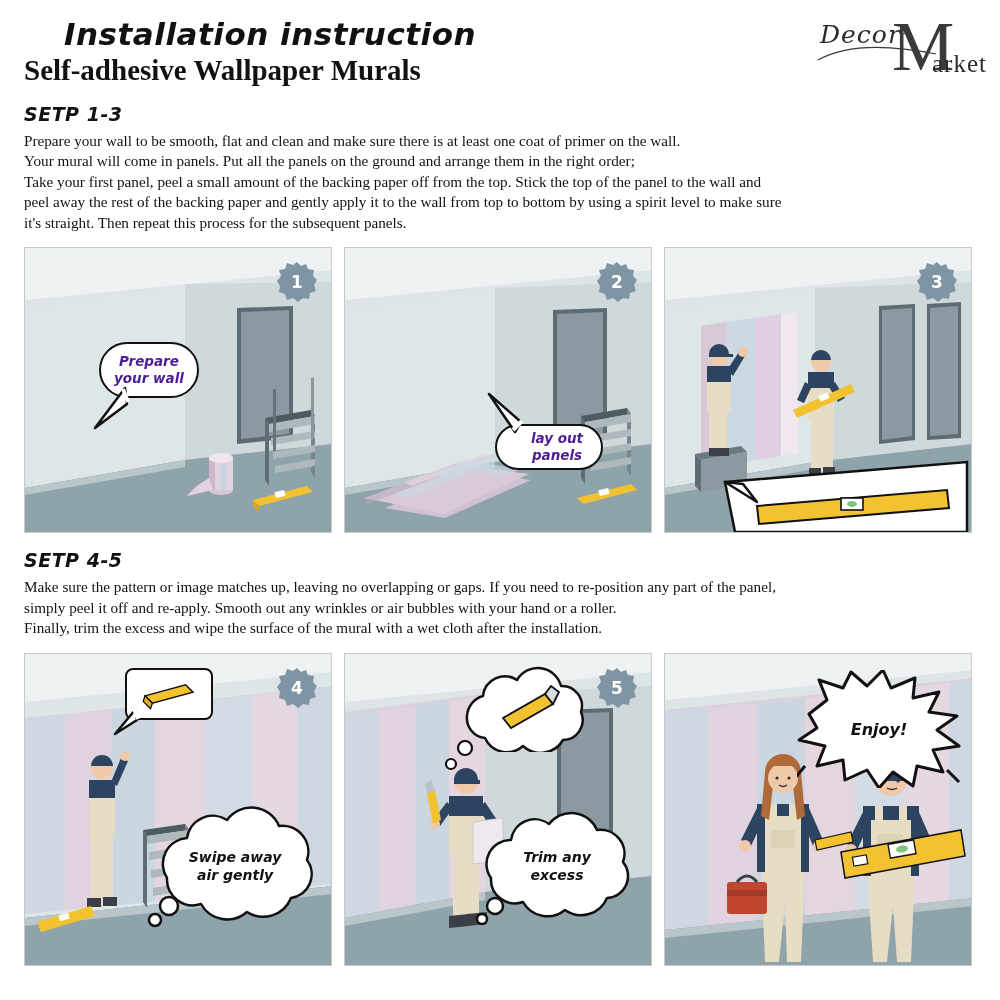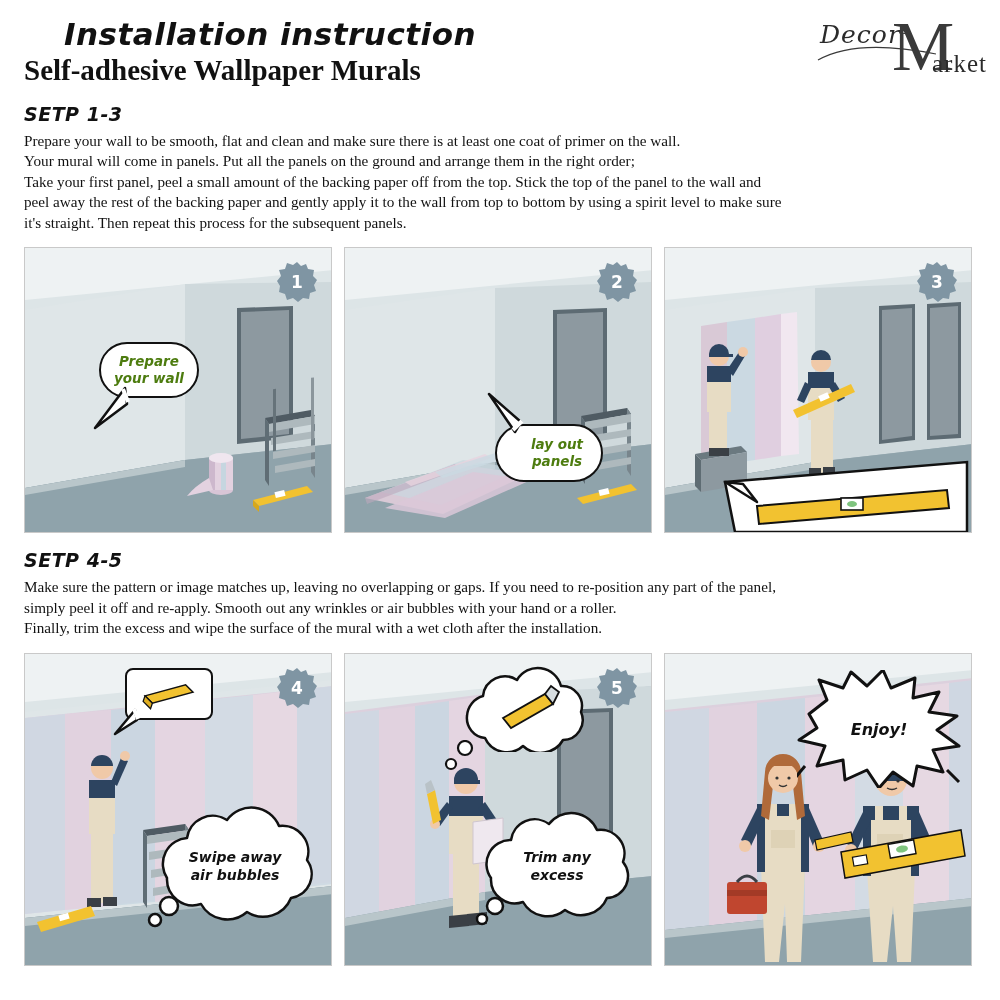--- a/index.html
+++ b/index.html
@@ -74,21 +74,21 @@
   }
   .badge svg { display:block; }
   .badge span {
     position:absolute; inset:0; display:flex; align-items:center; justify-content:center;
     color:#fff; font-family:"DejaVu Sans", sans-serif; font-weight:bold; font-size:17px;
   }
 
   .bubble {
     position:absolute; background:#fff; border:2.5px solid #111; border-radius:40px;
     font-family:"DejaVu Sans", sans-serif; font-weight:bold; font-style:italic;
-    font-size:13.5px; color:#4d7c0f; text-align:center;
+    font-size:13.5px; color:#4c1d95; text-align:center;
     display:flex; align-items:center; justify-content:center; line-height:1.25;
     z-index:30;
   }
   .cloud { position:absolute; z-index:30; }
   .cloud-text {
     position:absolute; z-index:31; font-family:"DejaVu Sans", sans-serif;
     font-weight:bold; font-style:italic; font-size:14px; text-align:center;
     color:#111; line-height:1.3;
   }
 </style>
@@ -220,21 +220,21 @@
         <polygon points="244,202 286,195 286,202 244,209" fill="#aeb9bd"></polygon>
         <polygon points="246,216 286,209 286,216 246,223" fill="#aeb9bd"></polygon>
       </g>
 
       <g>
         <polygon points="232,250 286,236 292,242 238,256" fill="#f2c230"></polygon>
         <rect x="254" y="241" width="10" height="6" fill="#ffffff" transform="rotate(-14 259 244)"></rect>
       </g>
     </svg>
 
-    <div class="bubble" style="left:150px; top:176px; width:108px; height:58px;padding-left:16px;">
+    <div class="bubble" style="left:150px; top:176px; width:108px; height:46px;padding-left:16px;">
       <div>
         <span>lay out</span><br>
         <span>panels</span>
       </div>
     </div>
     <svg style="position:absolute;left:140px;top:140px;width:40px;height:46px;z-index:31" viewBox="0 0 40 46">
       <path d="M30,44 L4,6 L36,34 Z" fill="#fff" stroke="#111" stroke-width="2.5" stroke-linejoin="round"></path>
       <path d="M28,42 L37,33" stroke="#fff" stroke-width="4"></path>
     </svg>
 
@@ -391,21 +391,21 @@
       <path d="M23,1 L27,11" stroke="#fff" stroke-width="4"></path>
     </svg>
 
     <svg class="cloud" style="left:118px;top:148px;width:186px;height:126px" viewBox="0 0 186 126">
       <path d="M44,36 a26,26 0 0 1 40,-18 a30,30 0 0 1 52,6 a26,26 0 0 1 28,34 a24,24 0 0 1 -16,38 a30,30 0 0 1 -44,14 a30,30 0 0 1 -46,-8 a26,26 0 0 1 -34,-26 a26,26 0 0 1 20,-40 Z" fill="#ffffff" stroke="#111" stroke-width="2.5" stroke-linejoin="round"></path>
       <circle cx="26" cy="104" r="9" fill="#fff" stroke="#111" stroke-width="2.5"></circle>
       <circle cx="12" cy="118" r="6" fill="#fff" stroke="#111" stroke-width="2.5"></circle>
     </svg>
     <div class="cloud-text" style="left:128px;top:194px;width:164px">
       <span>Swipe away</span><br>
-      <span>air bubbles</span>
+      <span>air gently</span>
     </div>
 
     <div class="badge">
       <svg viewBox="0 0 40 40" width="40" height="40">
         <polygon fill="#7f95a3" points="20,0 24,4 29,2 31,7 37,8 36,14 40,18 37,23 39,29 33,31 32,37 26,36 21,40 16,36 10,38 8,32 2,30 3,24 0,19 4,14 2,8 8,7 10,1 16,3"></polygon>
       </svg>
       <span>4</span>
     </div>
   </div>
 

